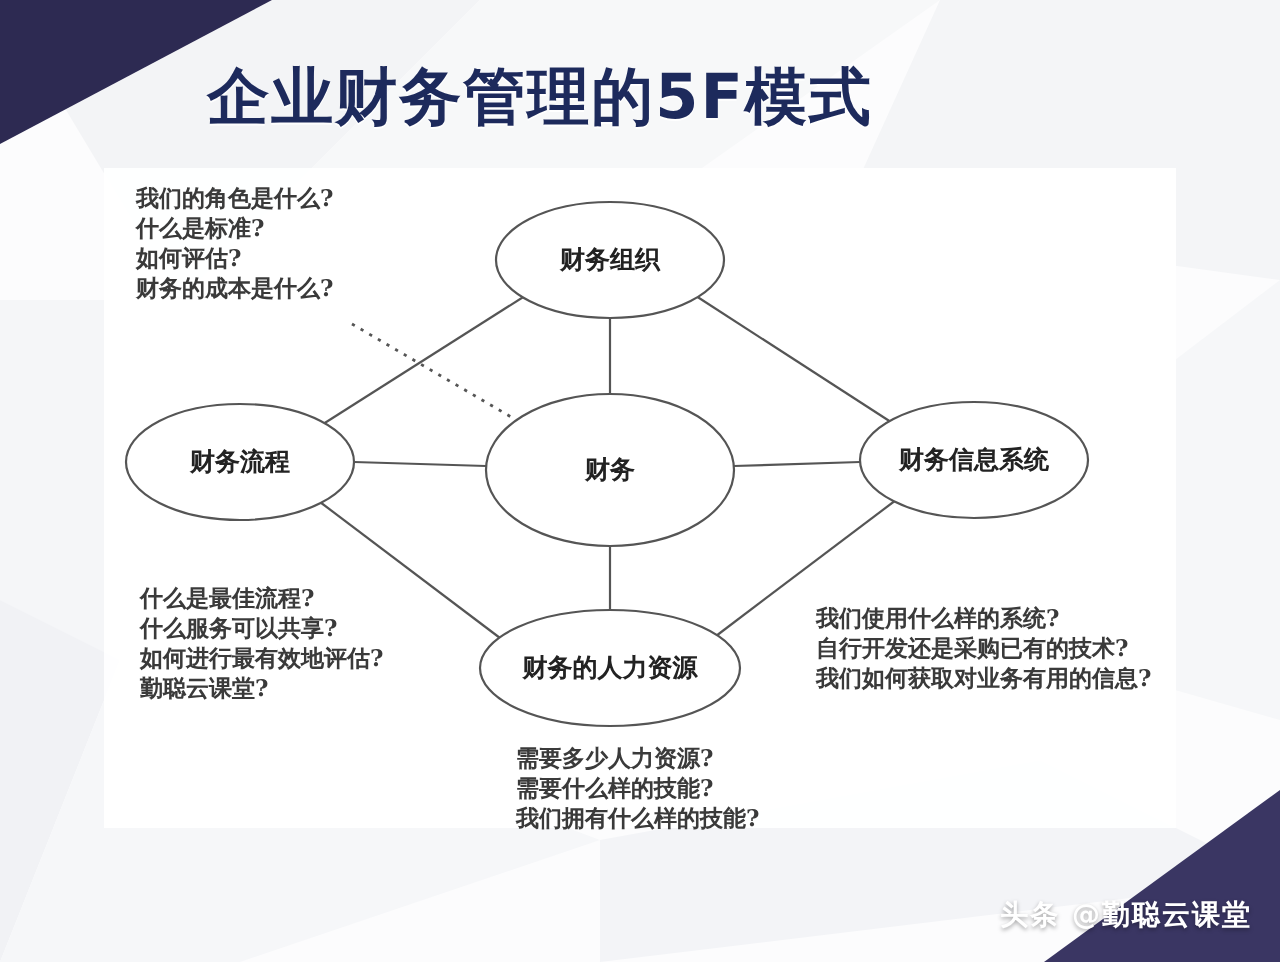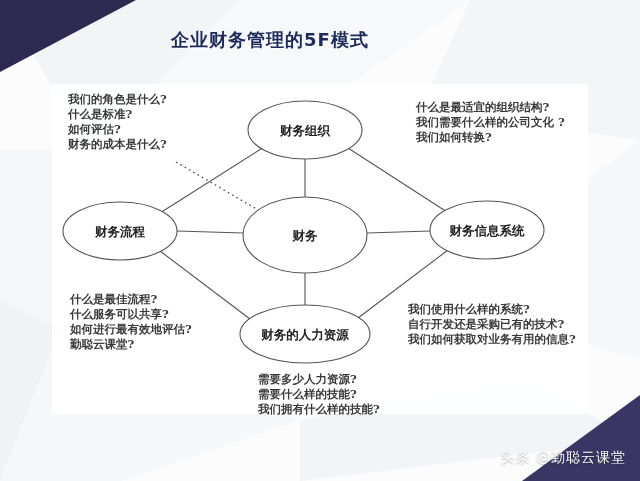--- a/index.html
+++ b/index.html
@@ -38,21 +38,21 @@
     border-left: 118px solid transparent;
   }
   .title {
     position: absolute;
     left: 0;
     top: 28px;
     width: 540px;
     text-align: center;
     font-family: "DejaVu Sans", "Liberation Sans", sans-serif;
     font-weight: bold;
-    font-size: 18px;
+    font-size: 31px;
     letter-spacing: 1px;
     color: #1d2a5c;
     text-shadow: 0 1px 0 rgba(255,255,255,0.9);
   }
   .panel {
     position: absolute;
     left: 52px;
     top: 84px;
     width: 536px;
     height: 330px;
@@ -88,21 +88,21 @@
   .q-bl { left: 70px;  top: 292px; }
   .q-br { left: 408px; top: 302px; }
   .q-bc { left: 258px; top: 372px; }
   .qblock div { margin: 0; padding: 0; }
   .watermark {
     position: absolute;
     right: 14px;
     bottom: 14px;
     font-family: "DejaVu Sans", "Liberation Sans", sans-serif;
     font-size: 14px;
-    font-weight: normal;
+    font-weight: bold;
     color: #ffffff;
     letter-spacing: 1px;
     text-shadow: 0 1px 2px rgba(0,0,0,0.35);
   }
 </style>
 </head>
 <body>
 
 <div id="slide">
 
@@ -166,25 +166,20 @@
     </g>
   </svg>
 
   <div class="qblock q-tl">
     <div>我们的角色是什么?</div>
     <div>什么是标准?</div>
     <div>如何评估?</div>
     <div>财务的成本是什么?</div>
   </div>
 
-  <div class="qblock q-tr">
-    <div>什么是最适宜的组织结构?</div>
-    <div>我们需要什么样的公司文化 ?</div>
-    <div>我们如何转换?</div>
-  </div>
 
   <div class="qblock q-bl">
     <div>什么是最佳流程?</div>
     <div>什么服务可以共享?</div>
     <div>如何进行最有效地评估?</div>
     <div>勤聪云课堂?</div>
   </div>
 
   <div class="qblock q-bc">
     <div>需要多少人力资源?</div>

